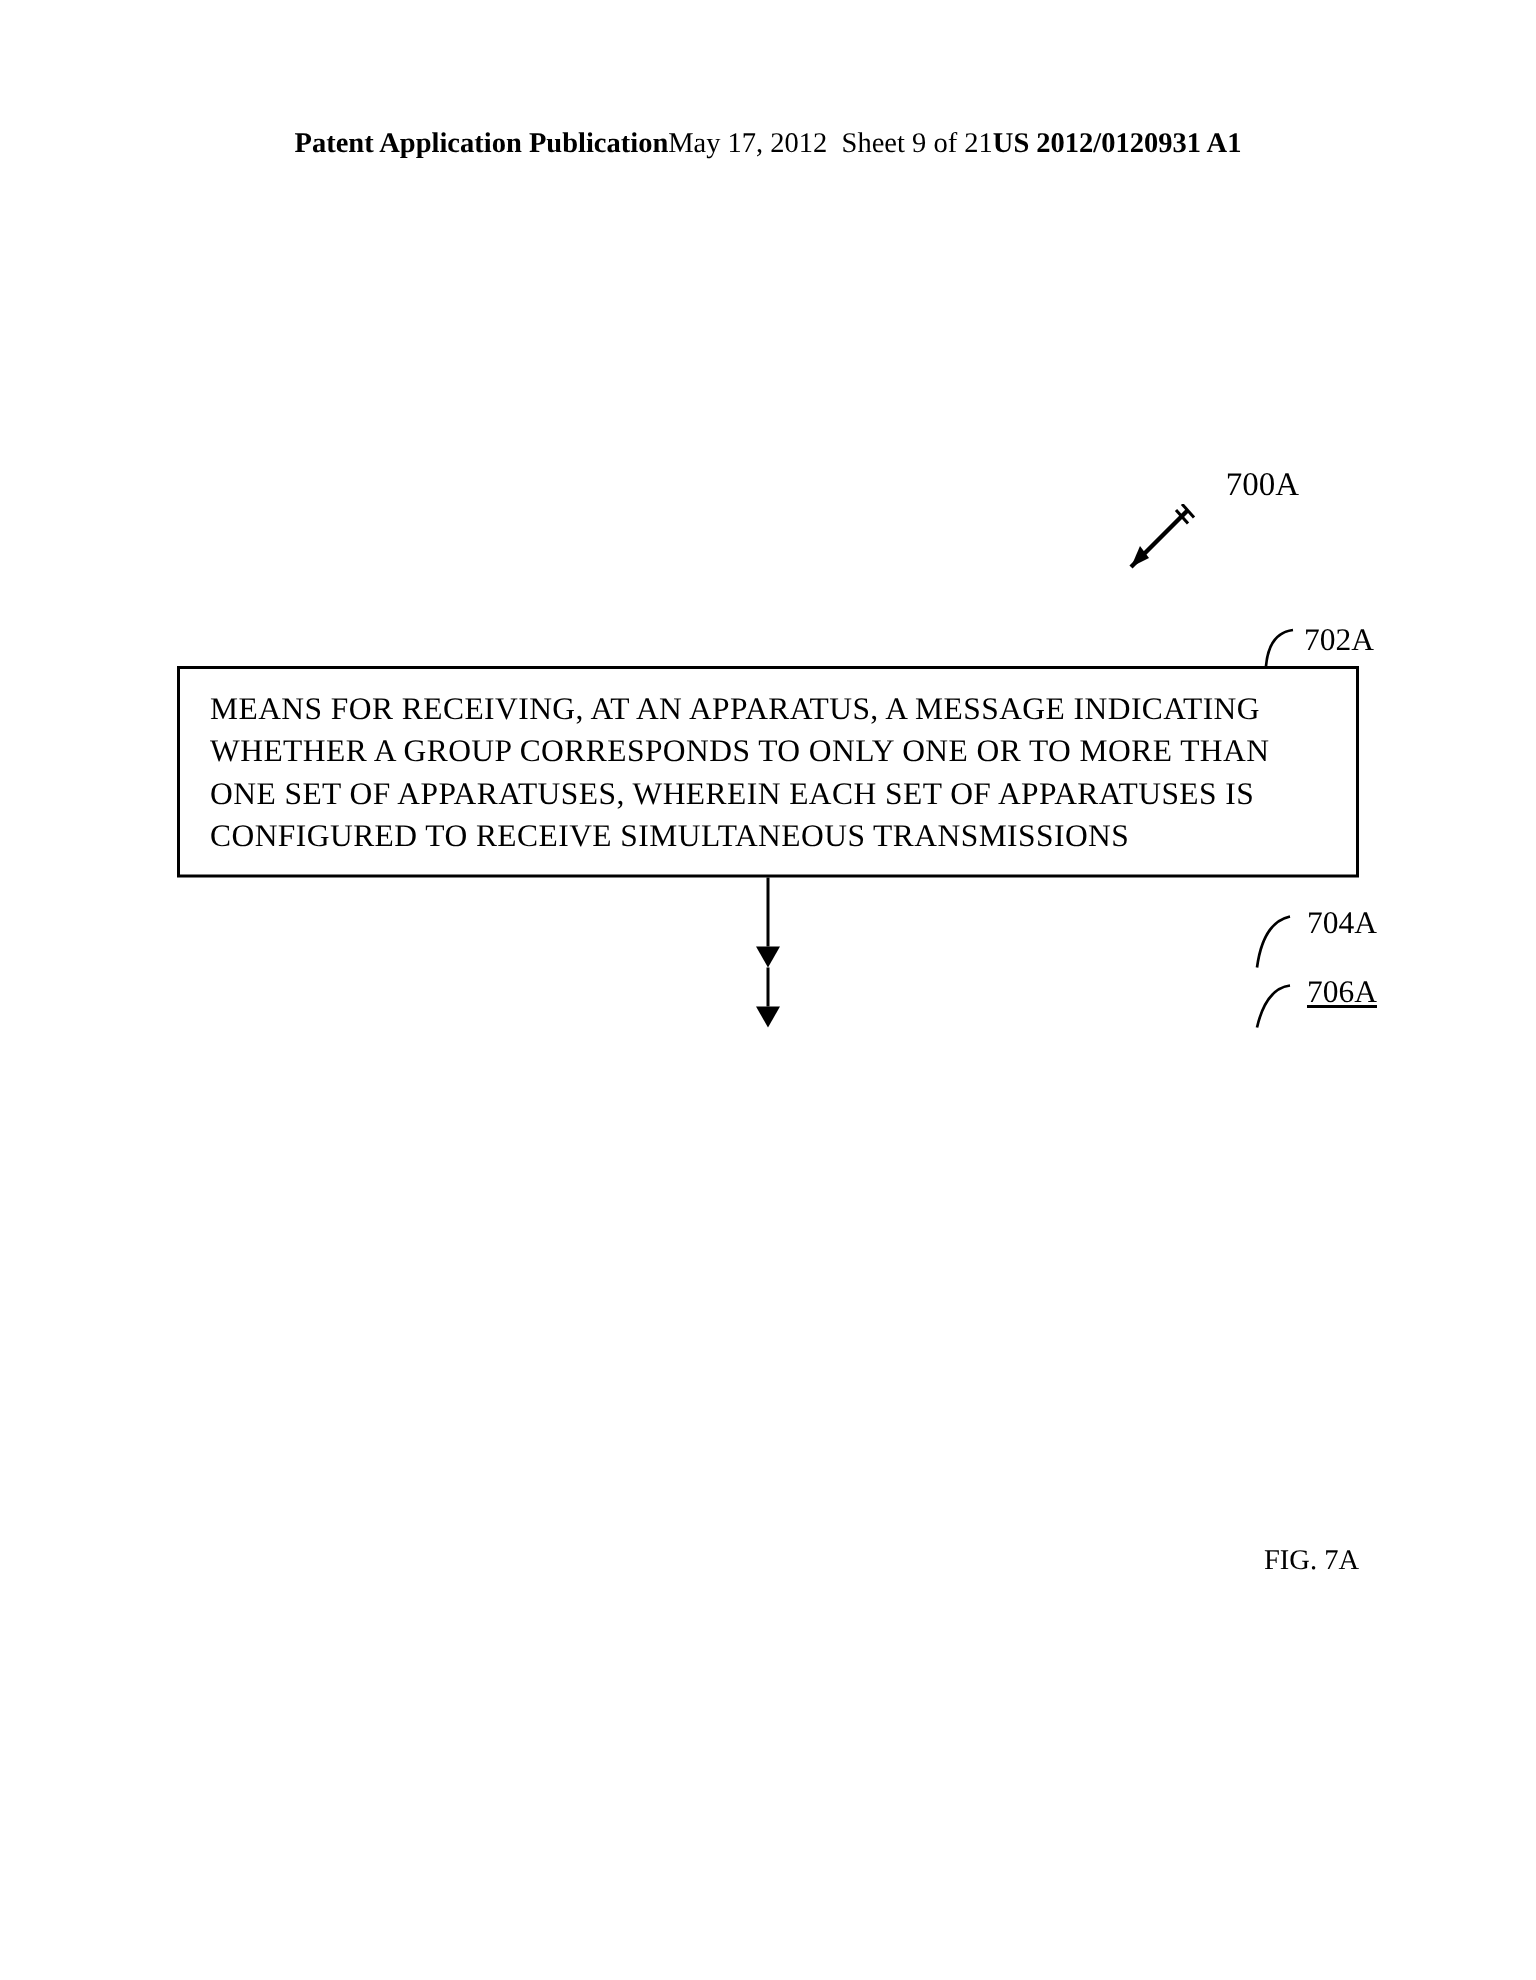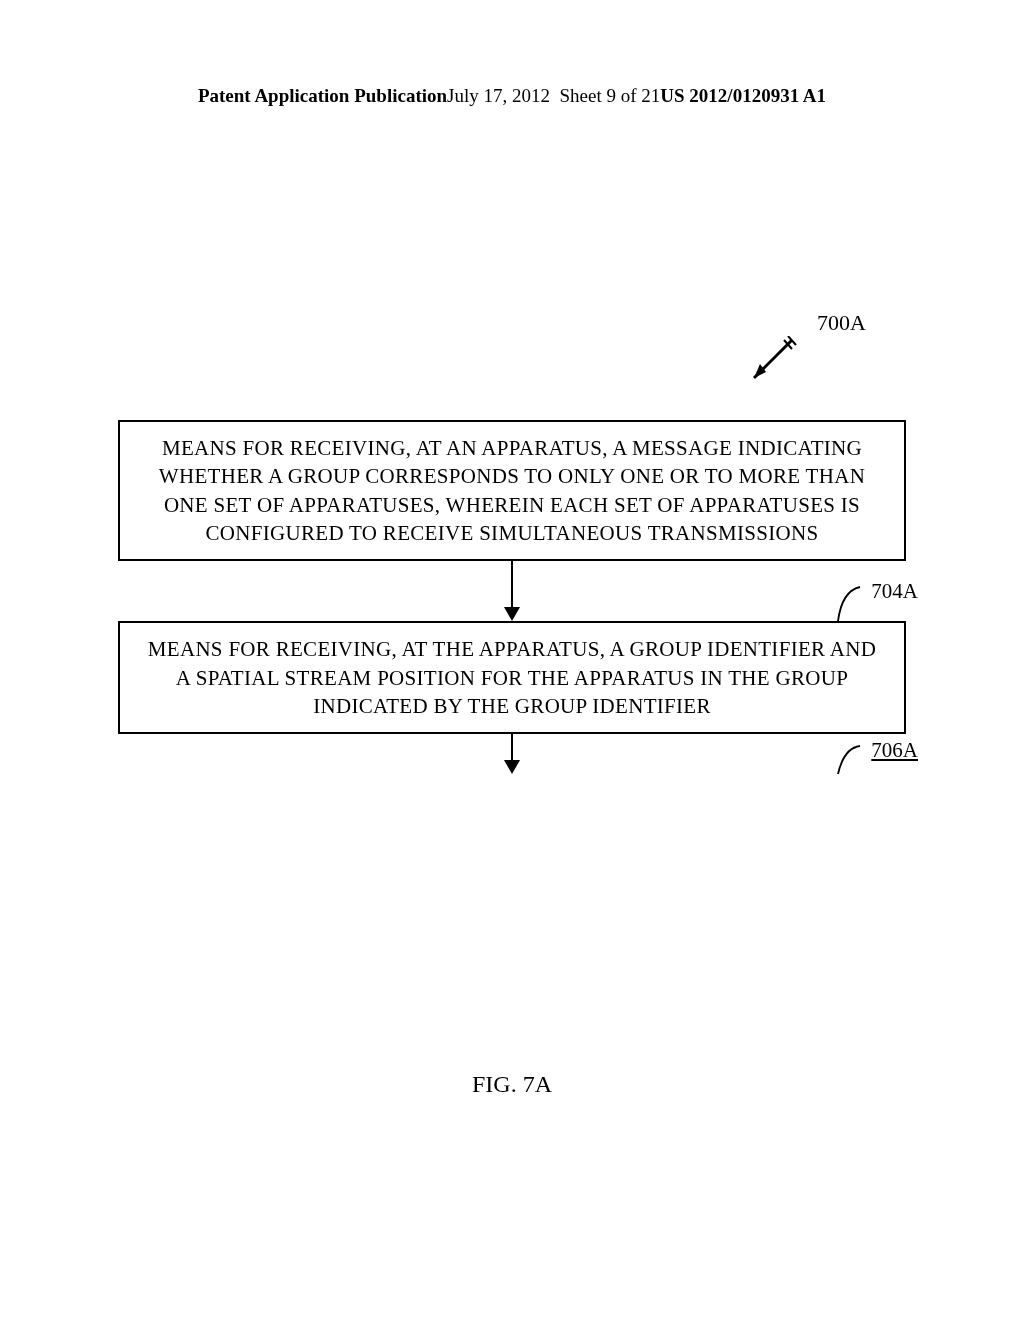--- a/index.html
+++ b/index.html
@@ -47,21 +47,20 @@
     }
     .diagram {
       position: absolute;
       top: 110px;
       left: 0;
       width: 100%;
     }
     .box {
       border: 2px solid #000;
       padding: 12px 20px;
-      text-align: center;
       font-size: 21px;
       line-height: 1.35;
       letter-spacing: 0.3px;
       background: #fff;
     }
     .ref-label {
       position: absolute;
       font-size: 21px;
     }
     .connector {
@@ -80,75 +79,79 @@
       border-right: 8px solid transparent;
       border-top: 14px solid #000;
     }
     .ref-hook {
       position: absolute;
     }
     .figure-caption {
       position: absolute;
       top: 720px;
       width: 100%;
-      text-align: center;
-      font-size: 24px;
-      margin-top: 41px;
+      text-align: right;
+      font-size: 19px;
     }
     
     .diag-arrow-line {
       stroke: #000;
       stroke-width: 3;
       fill: none;
     }
     .hook-path {
       stroke: #000;
       stroke-width: 1.8;
       fill: none;
     }
   </style>
 </head>
 <body>
 
 <div class="header">
   <span class="header-left">Patent Application Publication</span>
   <span class="header-center">
-    <span>July 17, 2012</span>&nbsp;&nbsp;<span>Sheet 9 of 21</span>
+    <span>May 17, 2012</span>&nbsp;&nbsp;<span>Sheet 9 of 21</span>
   </span>
   <span class="header-right">US 2012/0120931 A1</span>
 </div>
 
 <div class="diagram-container">
 
   <span class="ref-700a">700A</span>
   <svg class="arrow-700a" width="56" height="50">
     <line x1="50" y1="4" x2="12" y2="42" class="diag-arrow-line"></line>
     <polygon points="12,42 24,36 18,28" fill="#000"></polygon>
     <line x1="46" y1="0" x2="54" y2="9" stroke="#000" stroke-width="2"></line>
     <line x1="42" y1="4" x2="50" y2="13" stroke="#000" stroke-width="2"></line>
   </svg>
 
   <div class="diagram">
 
+    <div style="position:relative; height:24px;">
+      <span class="ref-label" style="right:-10px; top:-6px;">702A</span>
+      <svg class="ref-hook" style="right:42px; top:-4px;" width="28" height="30">
+        <path d="M 26 4 Q 10 6 8 28" class="hook-path"></path>
+      </svg>
+    </div>
 
     <div class="box">MEANS FOR RECEIVING, AT AN APPARATUS, A MESSAGE INDICATING WHETHER A GROUP CORRESPONDS TO ONLY ONE OR TO MORE THAN ONE SET OF APPARATUSES, WHEREIN EACH SET OF APPARATUSES IS CONFIGURED TO RECEIVE SIMULTANEOUS TRANSMISSIONS</div>
 
     <div class="connector">
       <div class="vline" style="height:46px;"></div>
       <div class="arrowhead-down"></div>
     </div>
 
     <div style="position:relative; height:0;">
       <span class="ref-label" style="right:-12px; top:-42px;">704A</span>
       <svg class="ref-hook" style="right:44px; top:-38px;" width="30" height="40">
         <path d="M 28 4 Q 10 8 6 38" class="hook-path"></path>
       </svg>
     </div>
 
-    <div class="box">MEANS FOR RECEIVING, AT THE APPARATUS, A GROUP IDENTIFIER AND A SPATIAL STREAM POSITION FOR THE APPARATUS IN THE GROUP INDICATED BY THE GROUP IDENTIFIER</div>
 
     <div class="connector">
       <div class="vline" style="height:26px;"></div>
       <div class="arrowhead-down"></div>
     </div>
 
     <div style="position:relative; height:0;">
       <span class="ref-label" style="right:-12px; top:-36px;text-decoration:underline;">706A</span>
       <svg class="ref-hook" style="right:44px; top:-32px;" width="30" height="34">
         <path d="M 28 4 Q 12 6 6 32" class="hook-path"></path>

